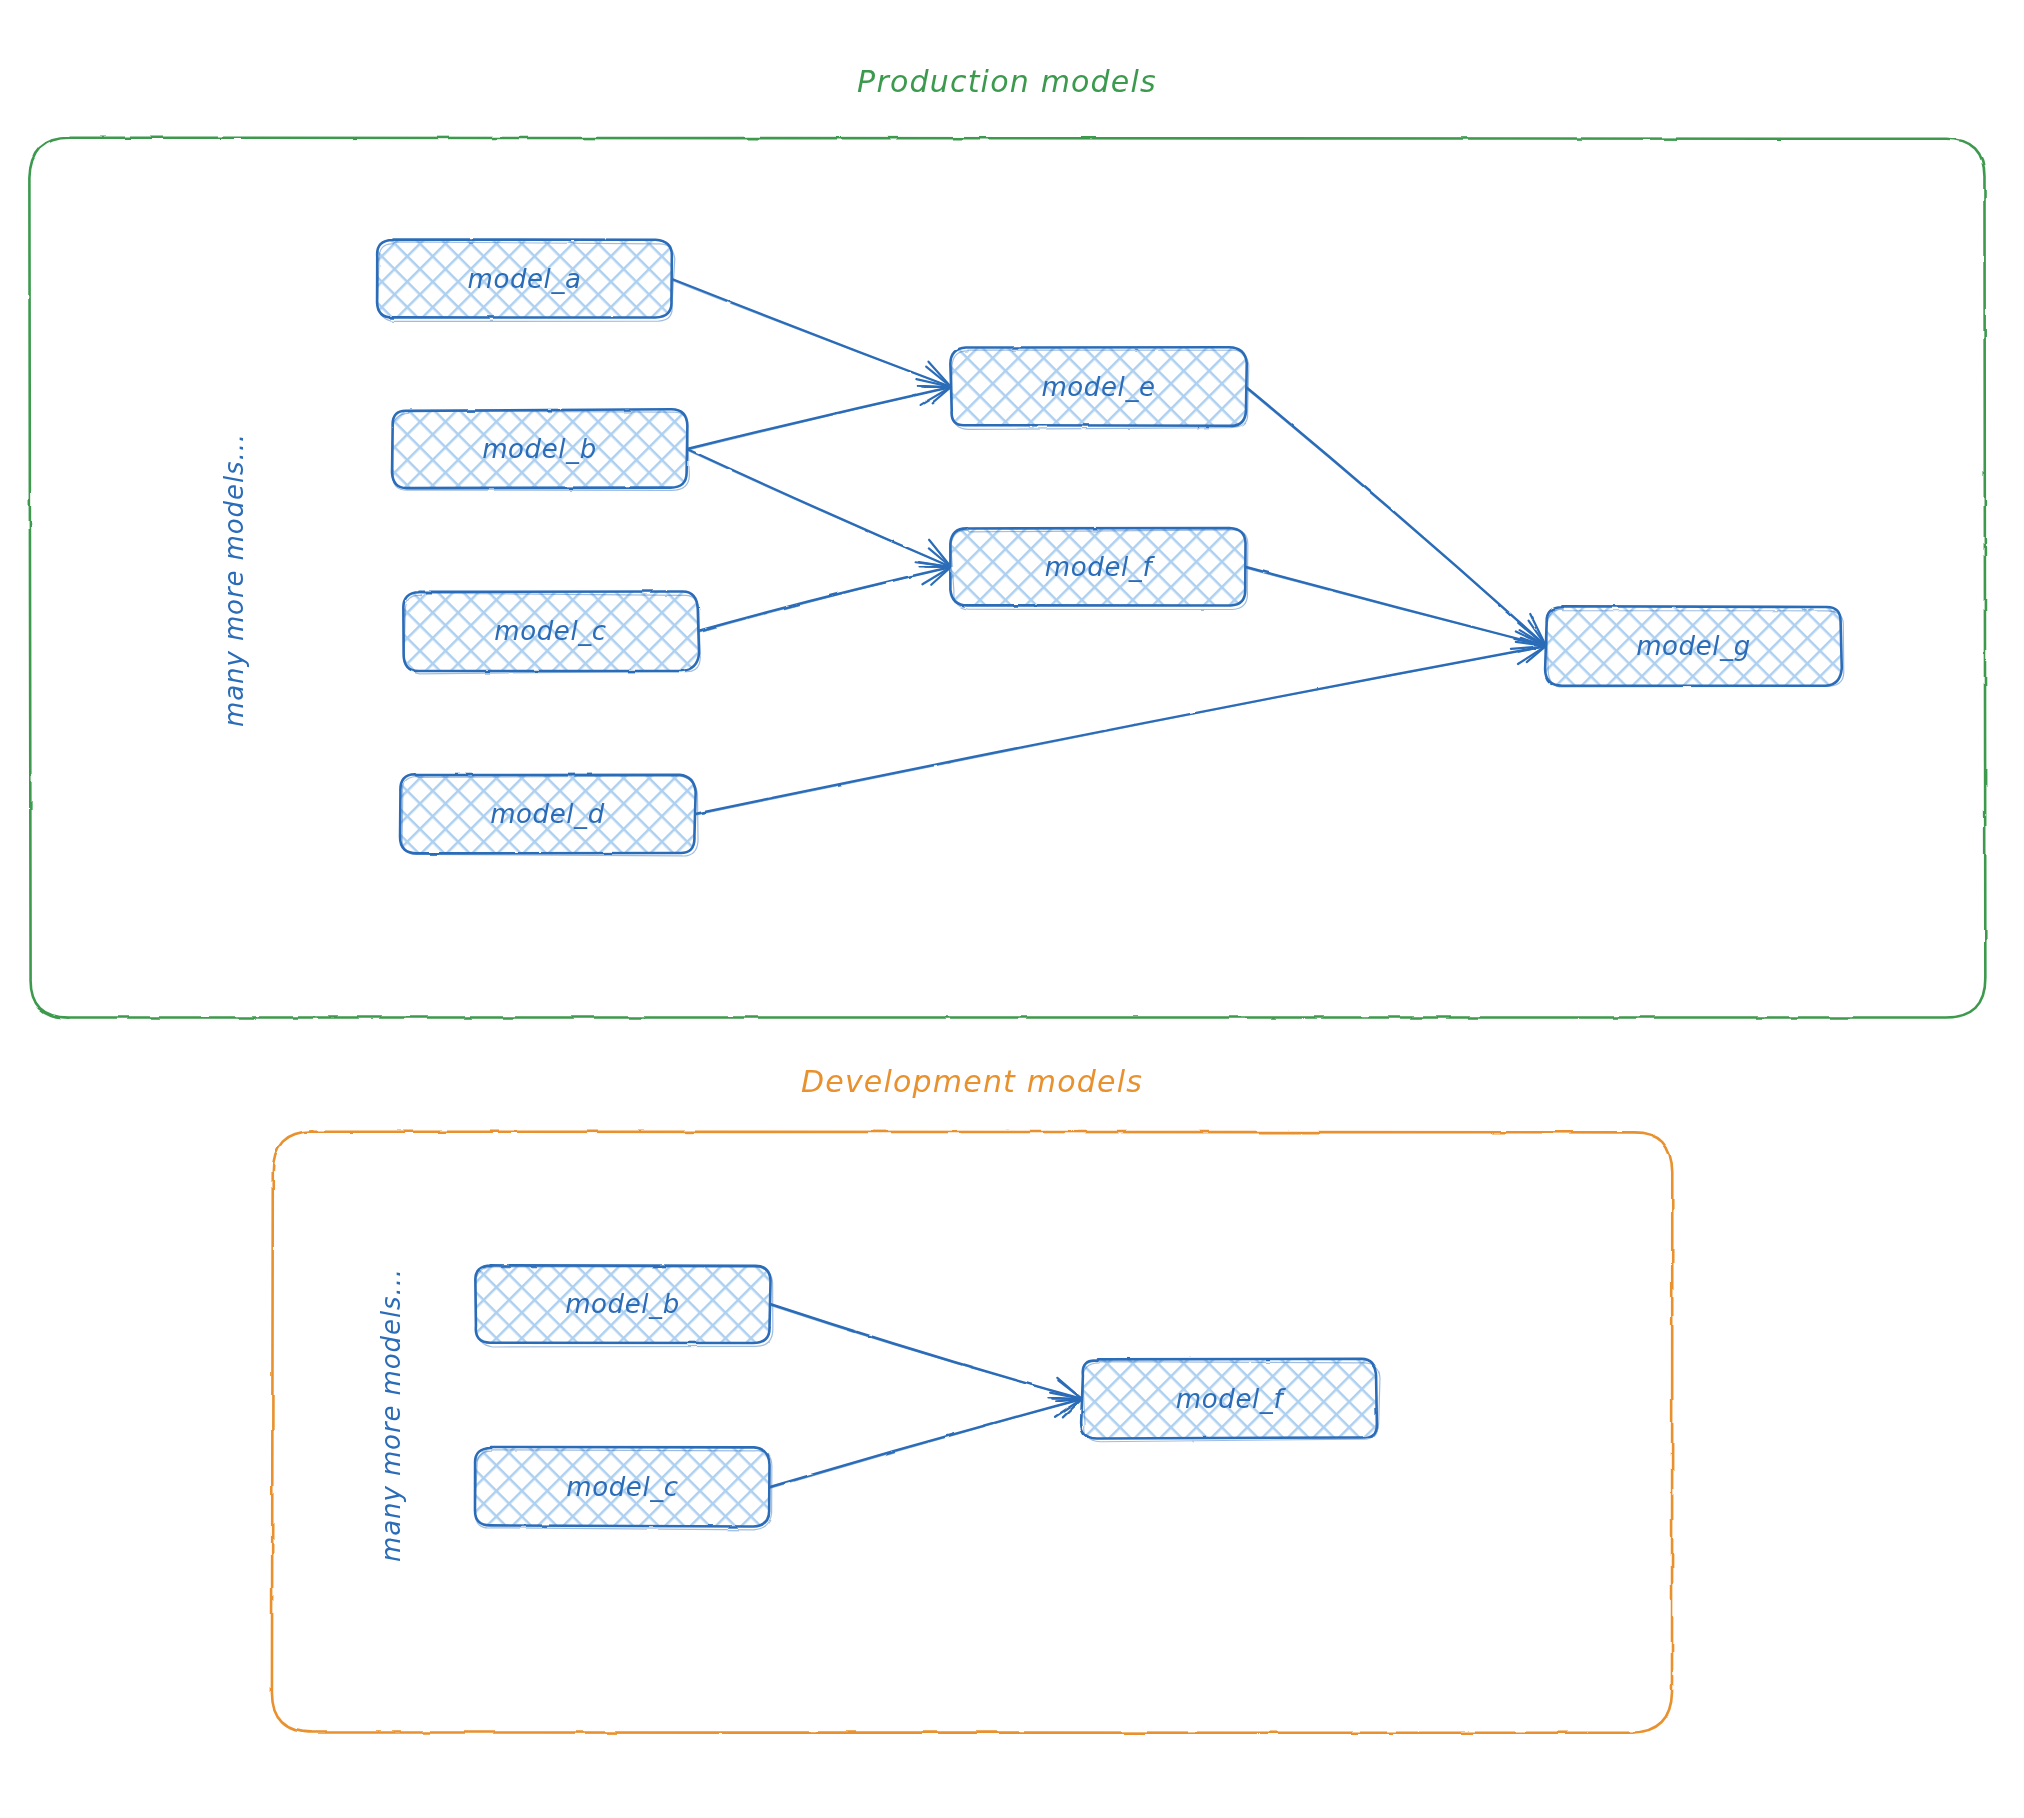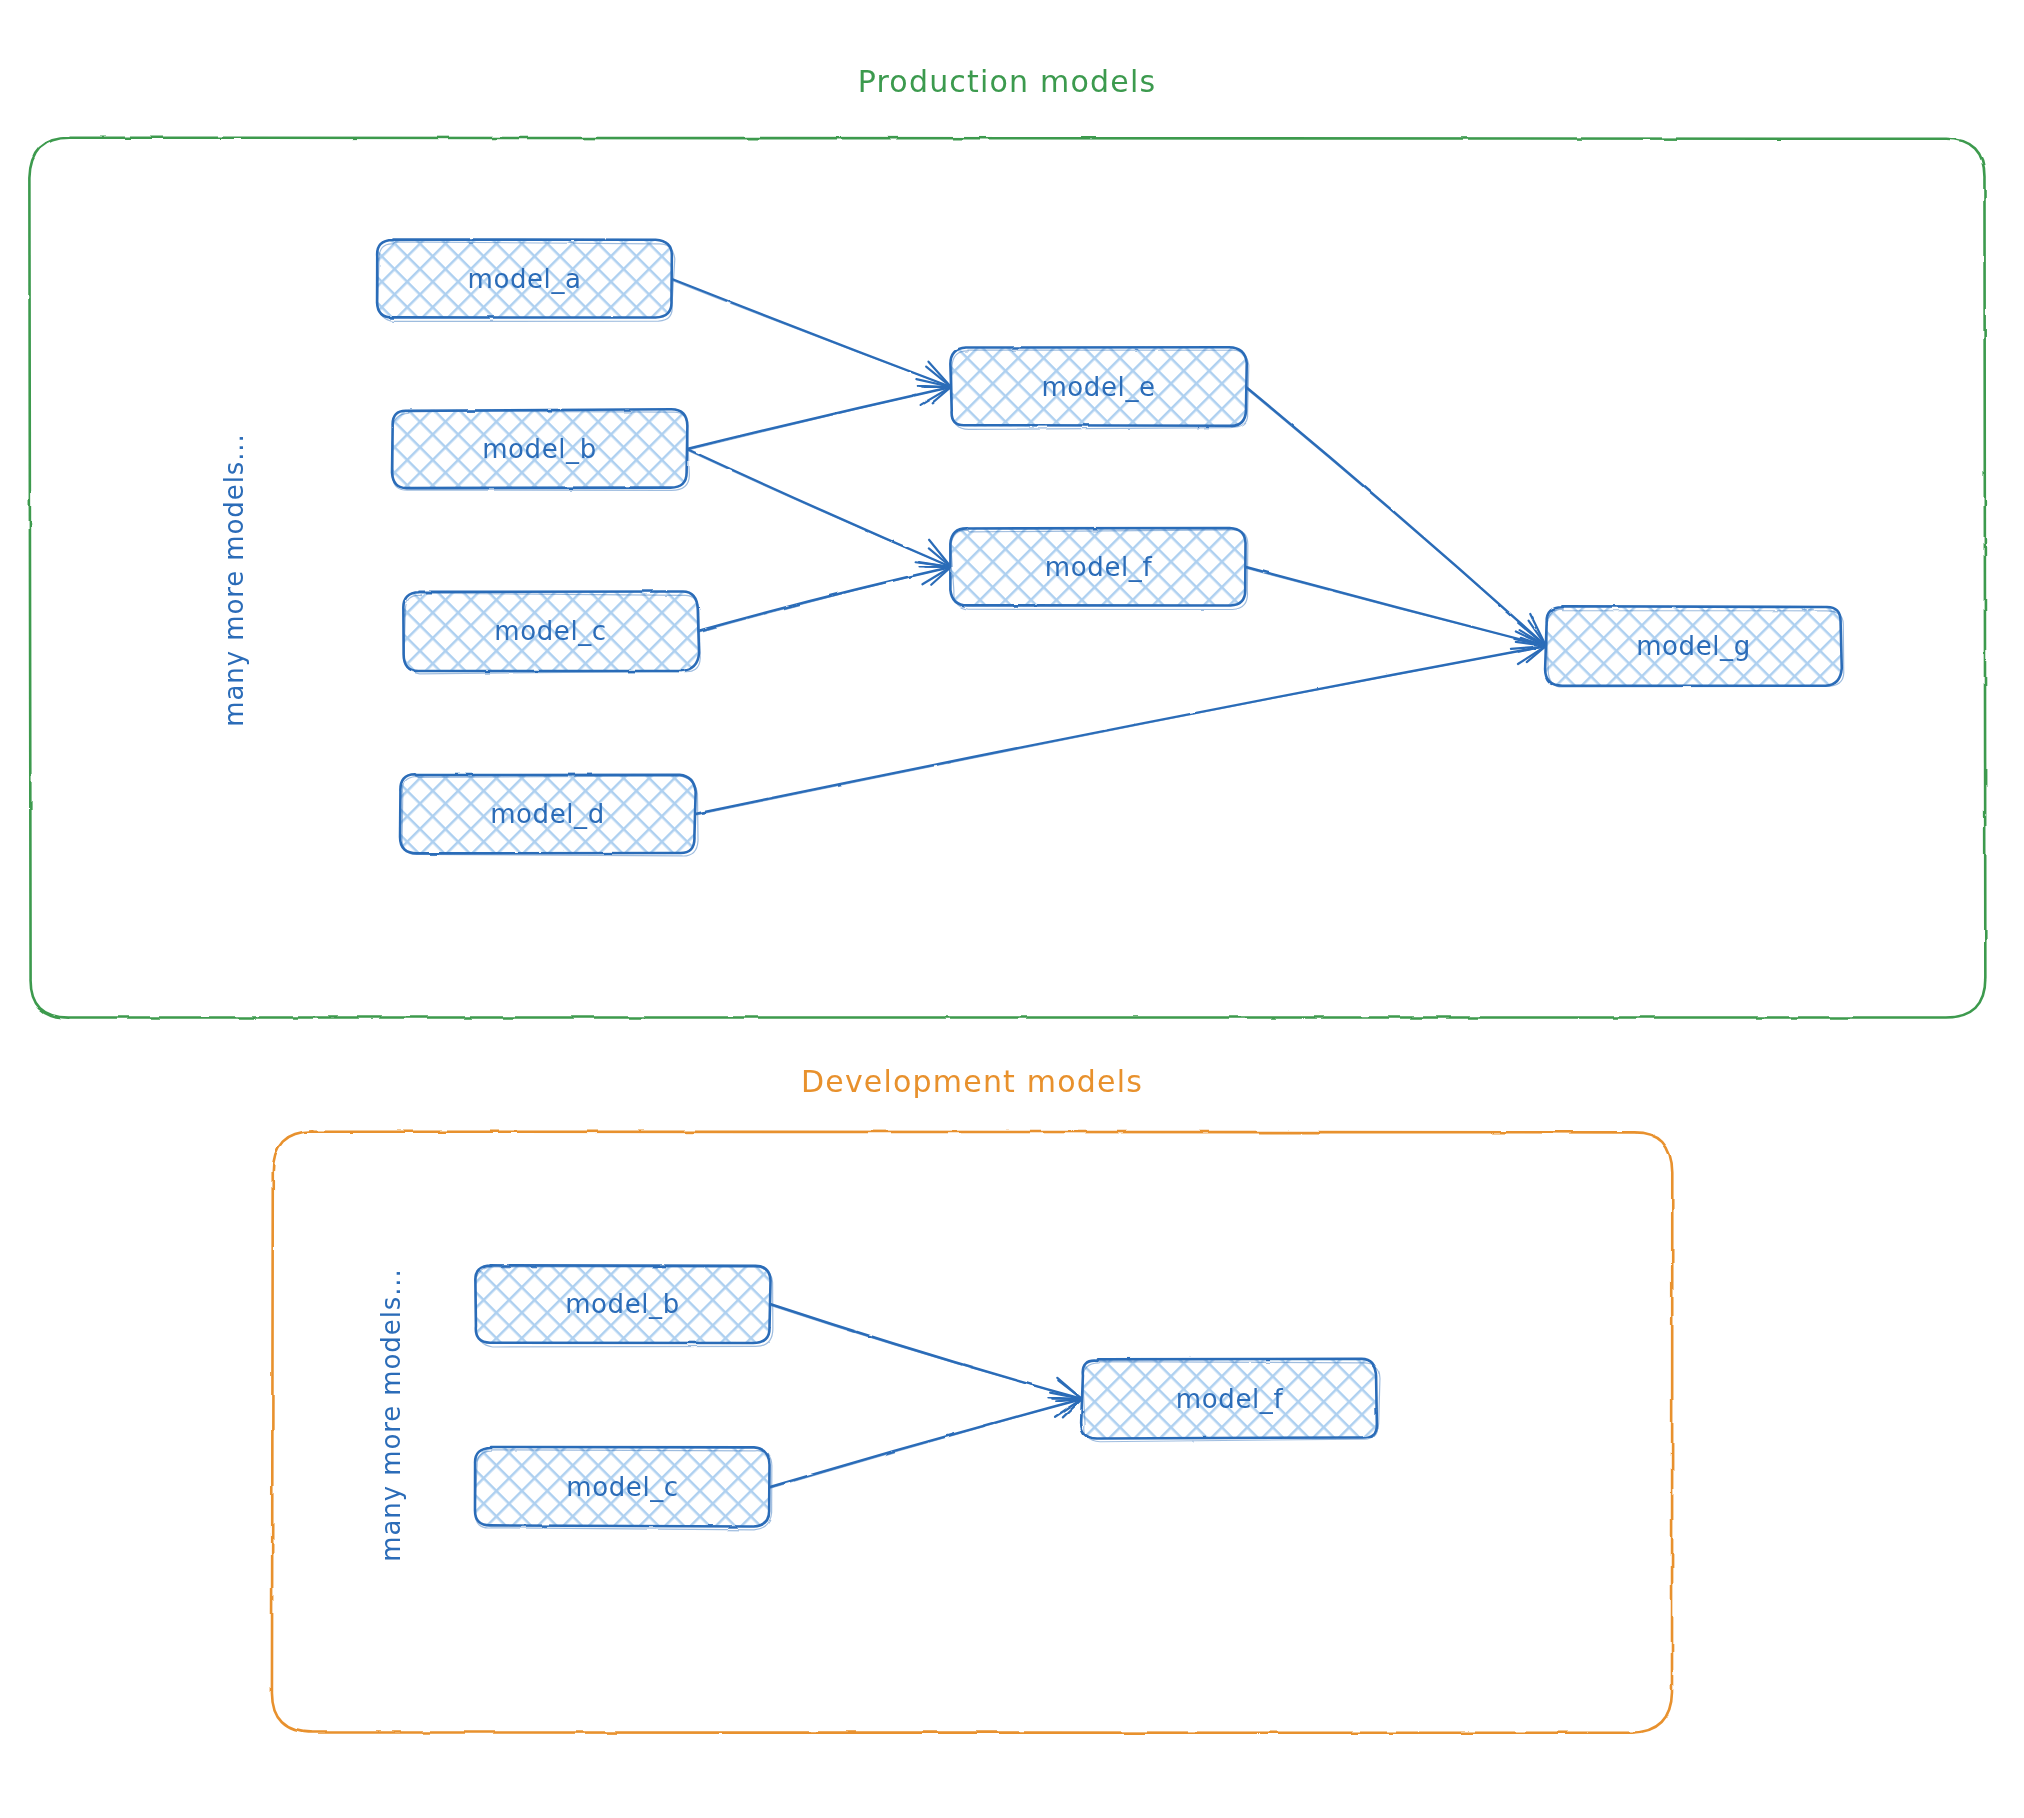--- a/index.html
+++ b/index.html
@@ -13,20 +13,21 @@
     height: 1818px;
     font-family: "DejaVu Sans", sans-serif;
     overflow: hidden;
     position: relative;
   }
   #stage {
     position: relative;
     width: 2024px;
     height: 1818px;
     background: #ffffff;
+    font-style: italic;
   }
   #diagram-svg {
     position: absolute;
     top: 0;
     left: 0;
     width: 2024px;
     height: 1818px;
   }
   .group-title {
     font-family: "DejaVu Sans", sans-serif;

